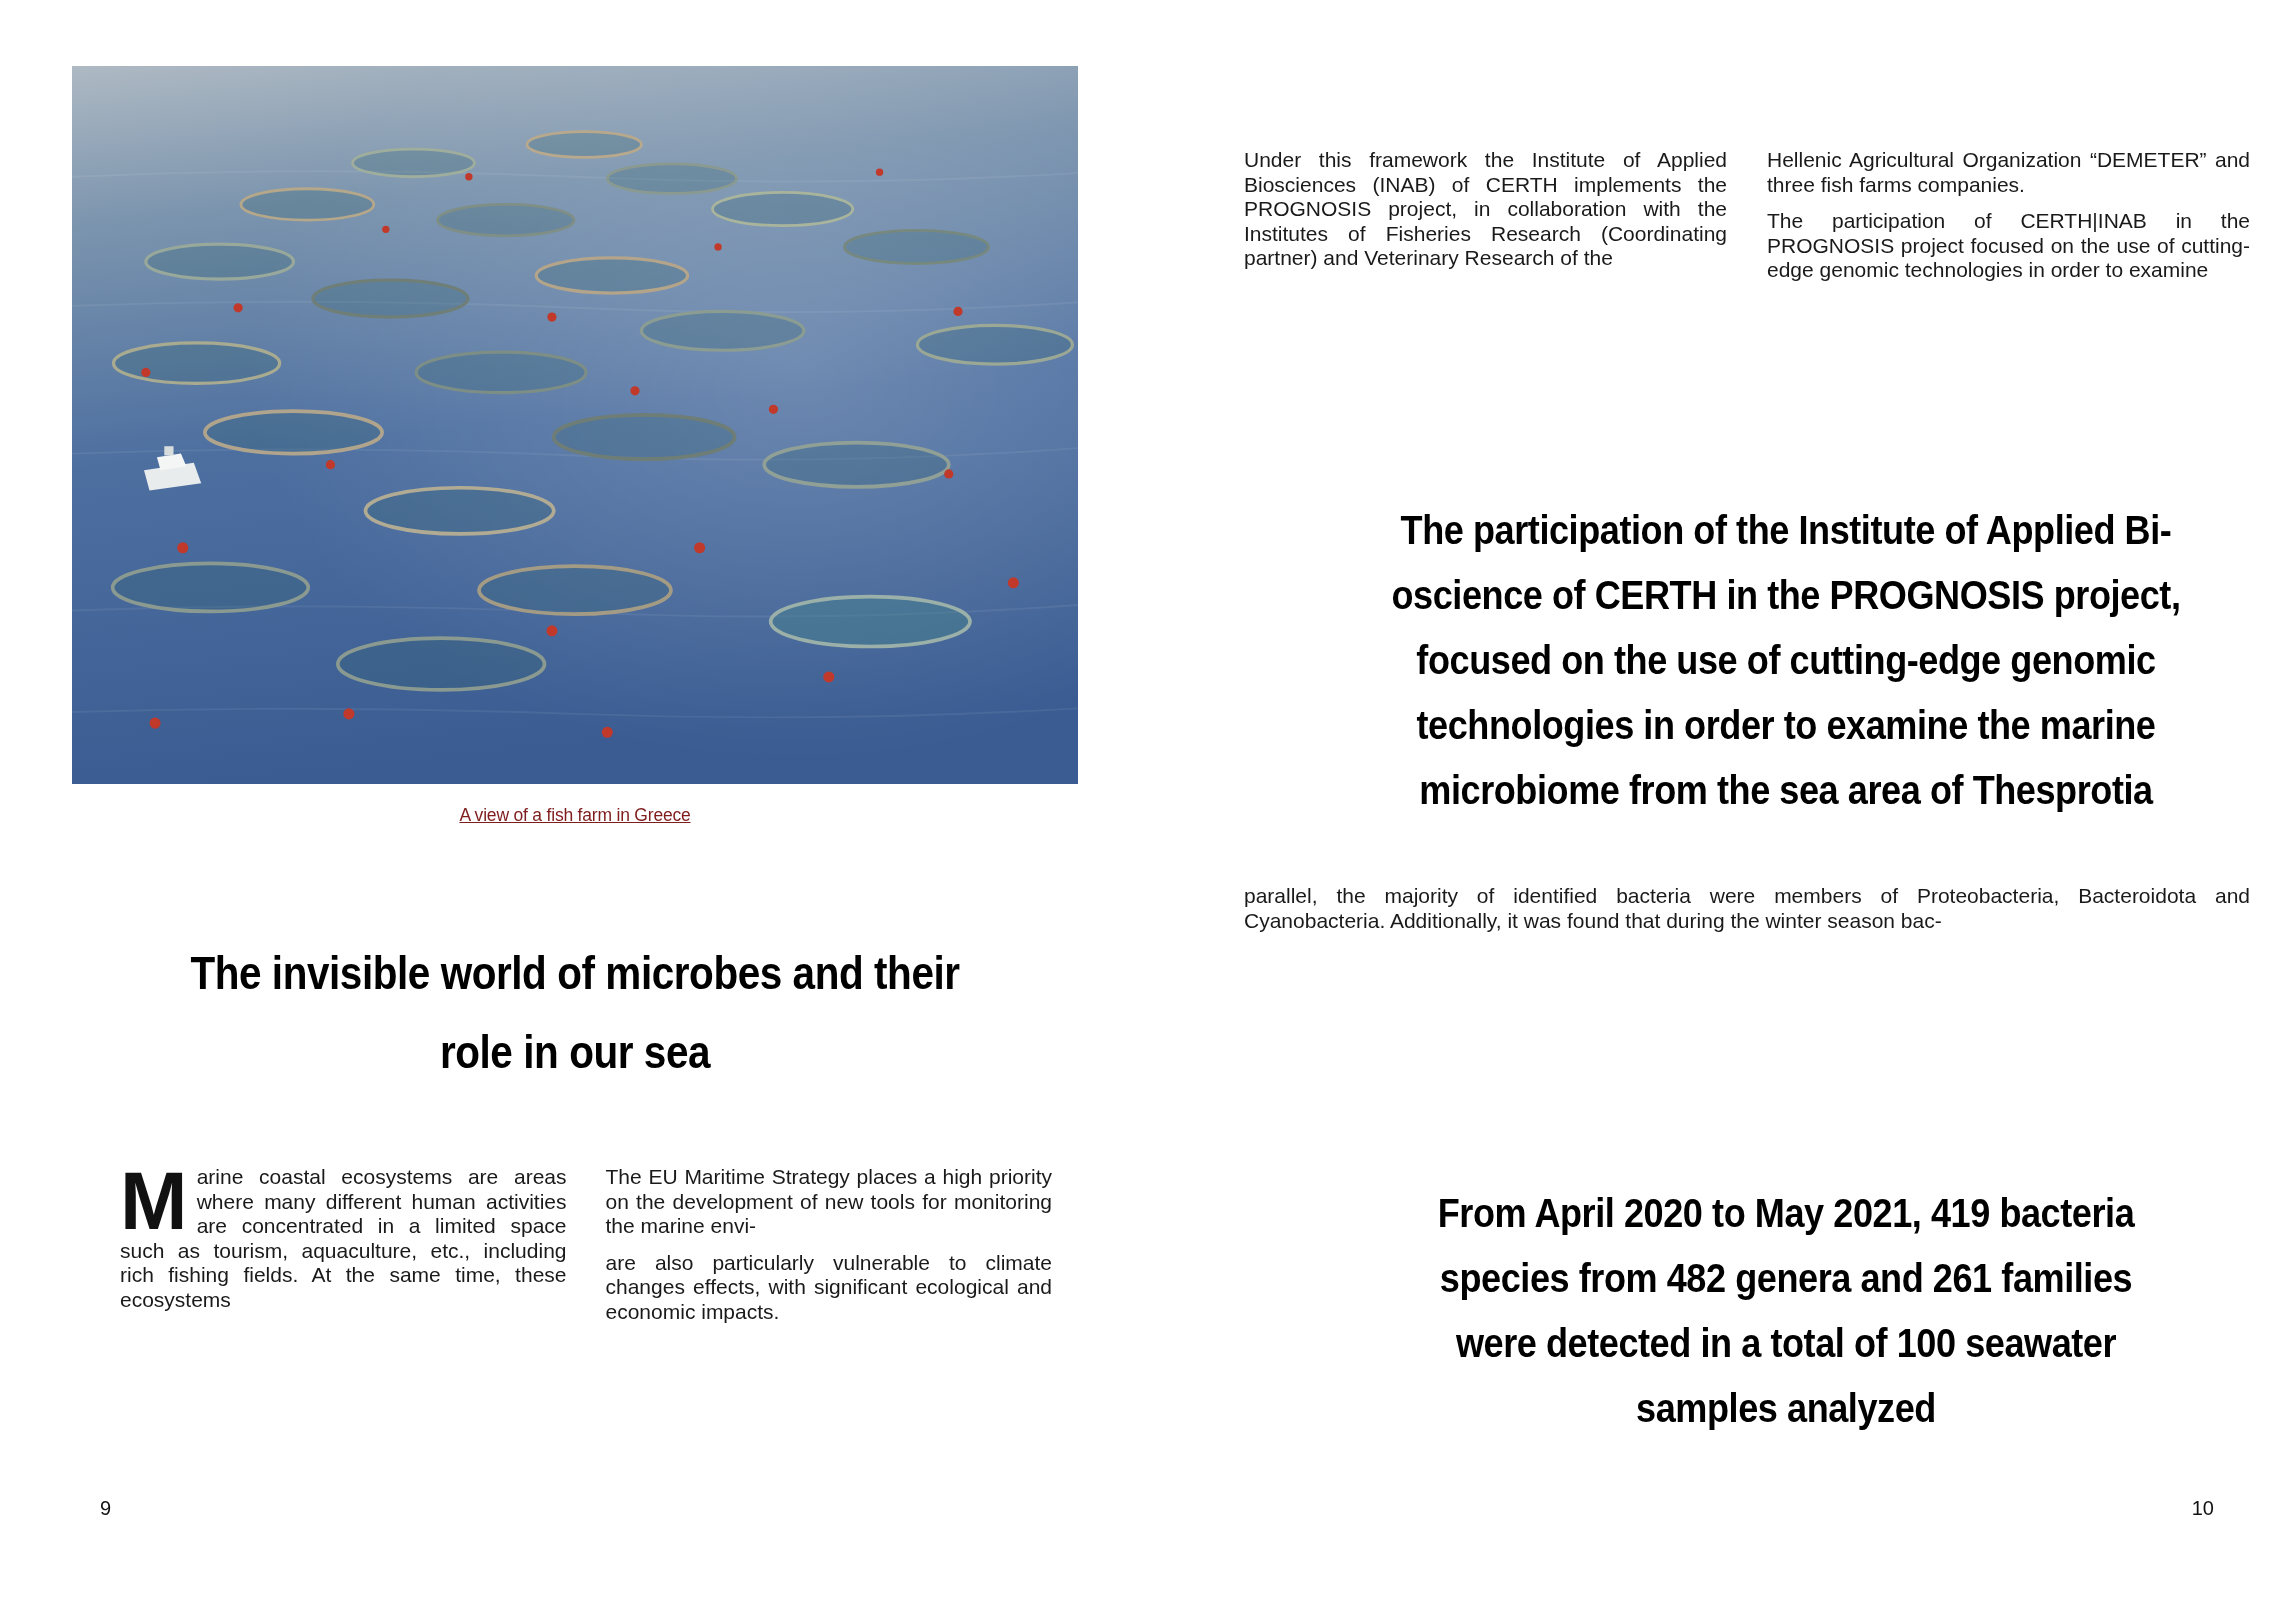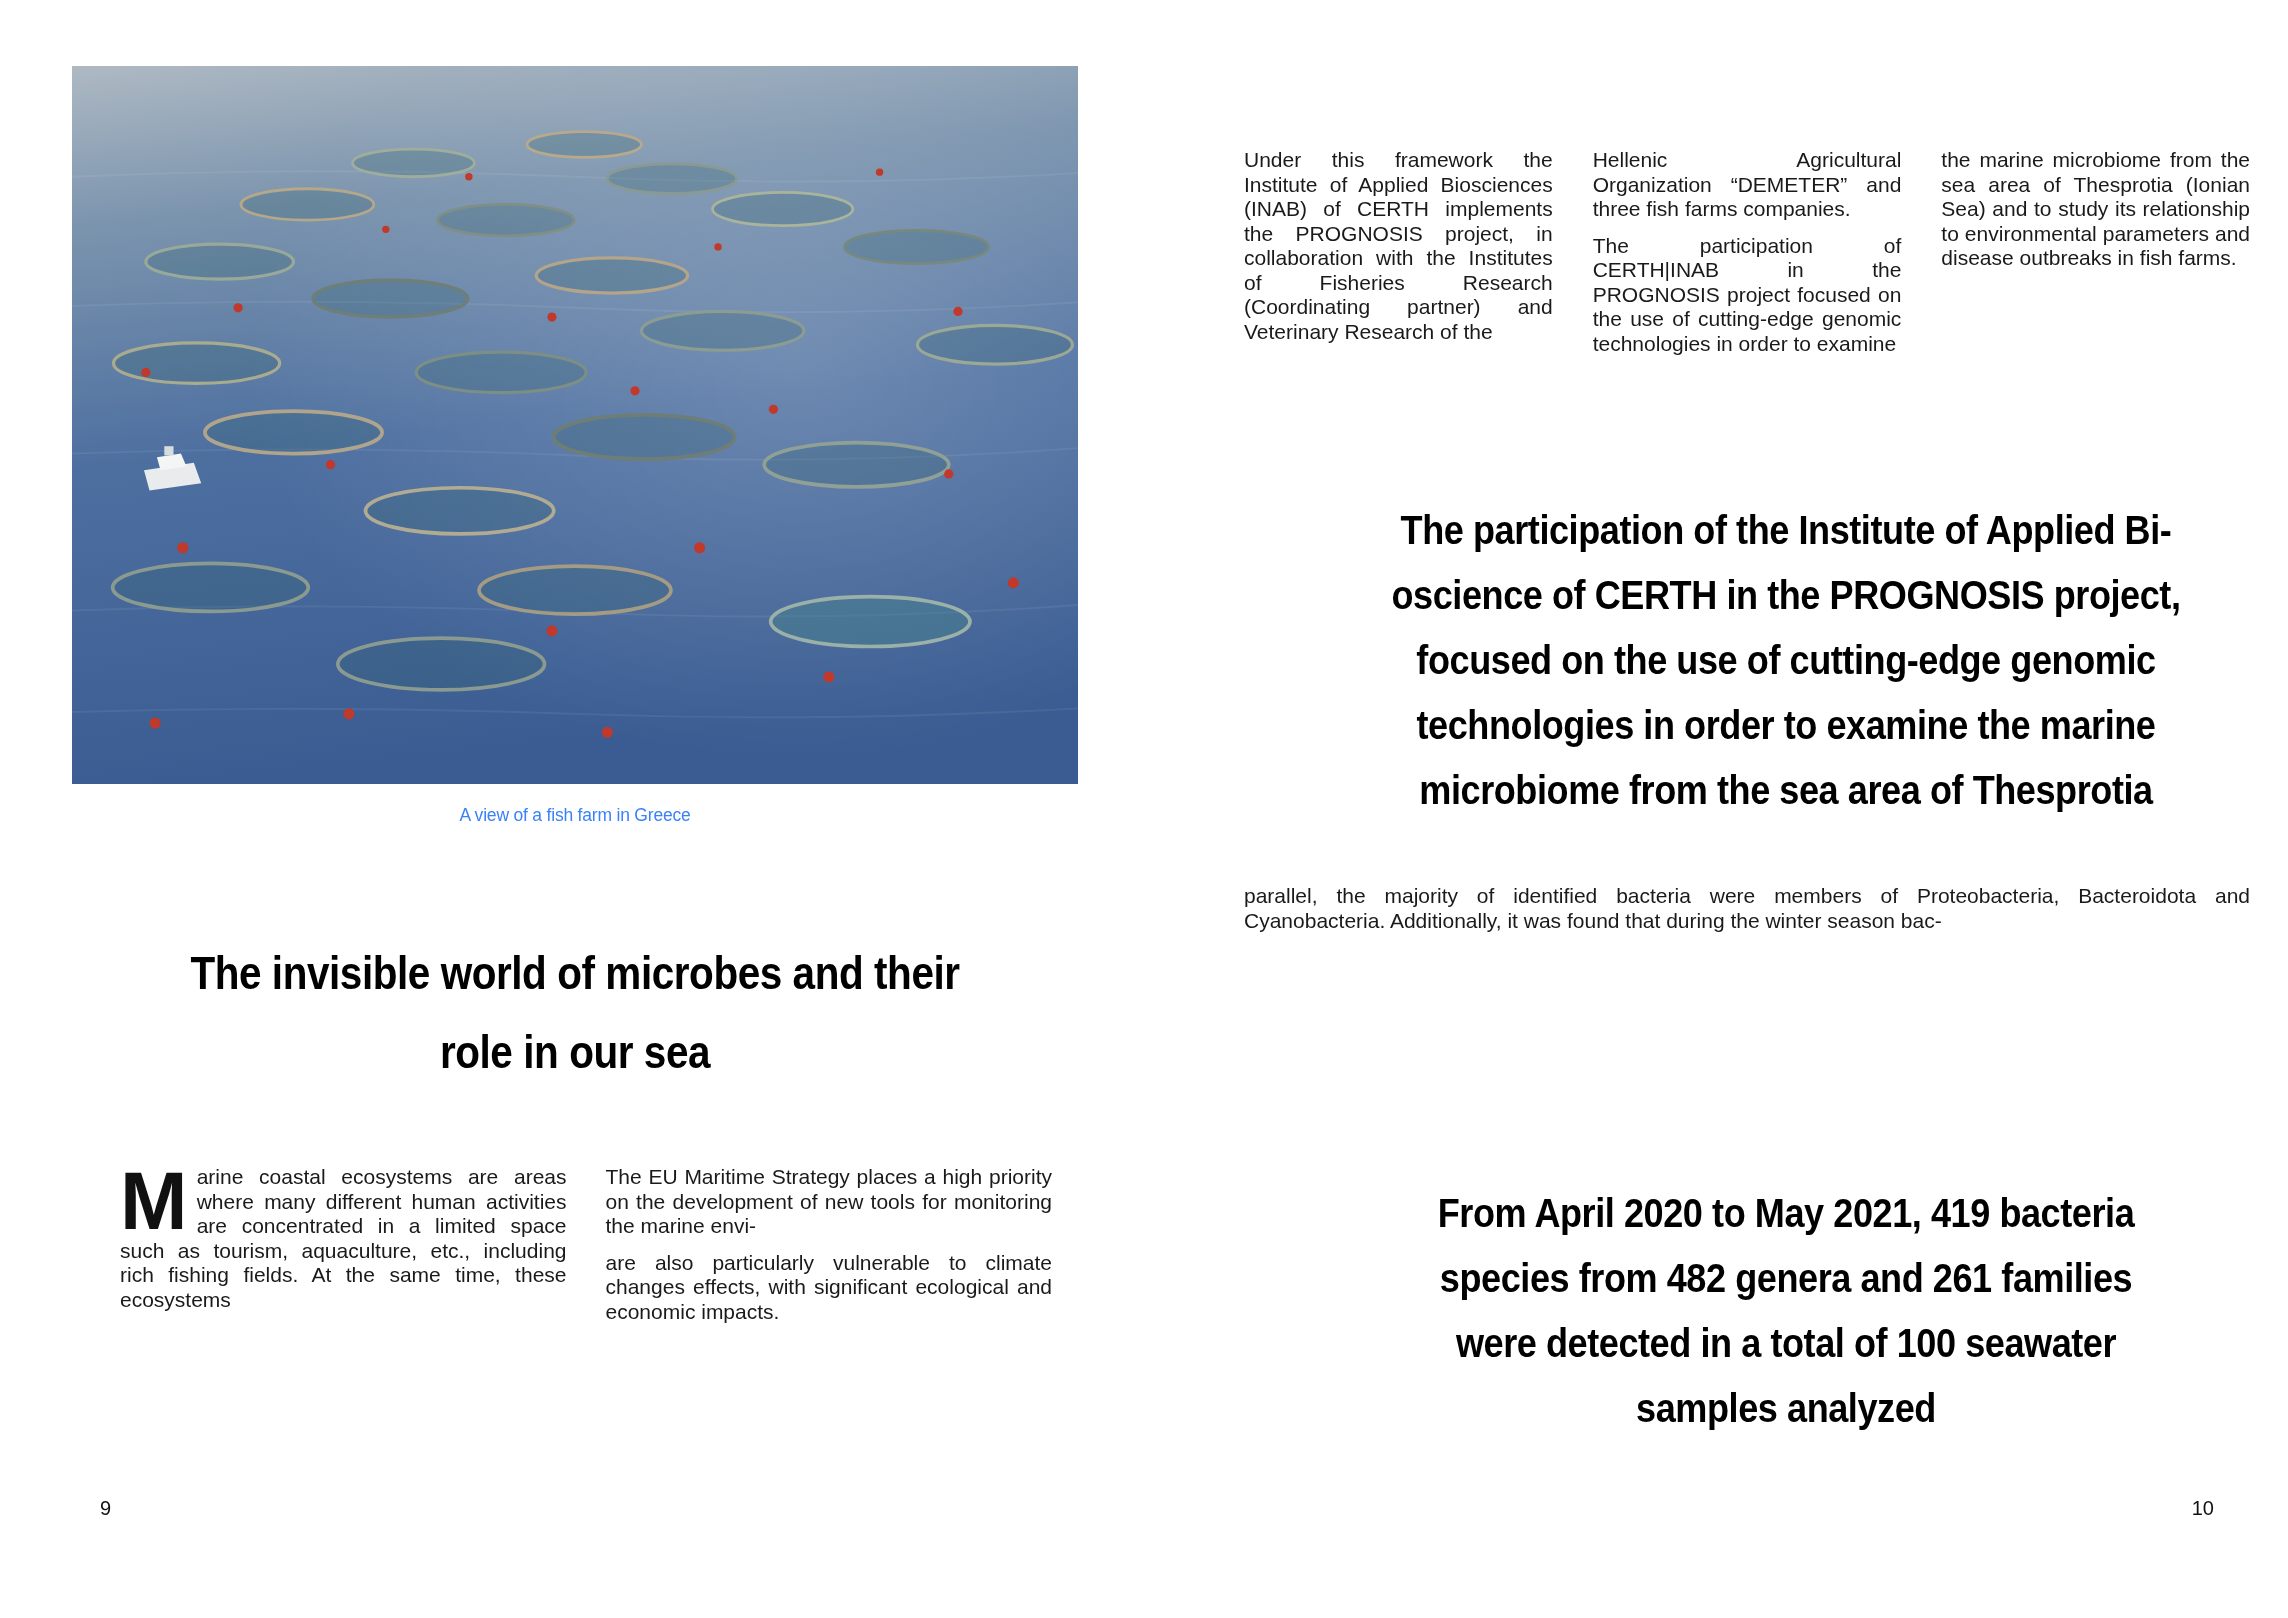--- a/index.html
+++ b/index.html
@@ -14,22 +14,23 @@
   .page{position:absolute;top:0;height:1619px;}
   .page-left{left:0;width:1144px;}
   .page-right{left:1144px;width:1144px;}
 
   
   figure{margin:0;}
   .photo-wrap{position:absolute;left:72px;top:66px;width:1006px;height:718px;}
   .photo-wrap svg{display:block;width:1006px;height:718px;}
   .caption{
     position:absolute;left:72px;top:805px;width:1006px;
-    text-align:center;font-size:17.5px;color:#3b82f6;
+    text-align:center;font-size:17.5px;color:#7f1d1d;
     letter-spacing:-0.2px;
+    text-decoration:underline;
   }
 
   
   .condensed{
     font-weight:700;color:#000;
     letter-spacing:-0.5px;
     transform:scaleX(0.88);
     transform-origin:50% 0;
   }
   .headline{
@@ -187,23 +188,20 @@
   <section class="page page-right">
 
     <div class="cols top-cols">
       <div class="col">
         <p>Under this framework the Institute of Applied Biosciences (INAB) of CERTH implements the PROGNOSIS project, in collaboration with the Institutes of Fisheries Research (Coordinating partner) and Veterinary Research of the</p>
       </div>
       <div class="col">
         <p>Hellenic Agricultural Organization “DEMETER” and three fish farms companies.</p>
         <p>The participation of CERTH|INAB in the PROGNOSIS project focused on the use of cutting-edge genomic technologies in order to examine</p>
       </div>
-      <div class="col">
-        <p>the marine microbiome from the sea area of Thesprotia (Ionian Sea) and to study its relationship to environmental parameters and disease outbreaks in fish farms.</p>
-      </div>
     </div>
 
     <div class="quote quote-1 condensed">
       <span>The participation of the Institute of Applied Bi-</span><br>
       <span>oscience of CERTH in the PROGNOSIS project,</span><br>
       <span>focused on the use of cutting-edge genomic</span><br>
       <span>technologies in order to examine the marine</span><br>
       <span>microbiome from the sea area of Thesprotia</span>
     </div>
 

